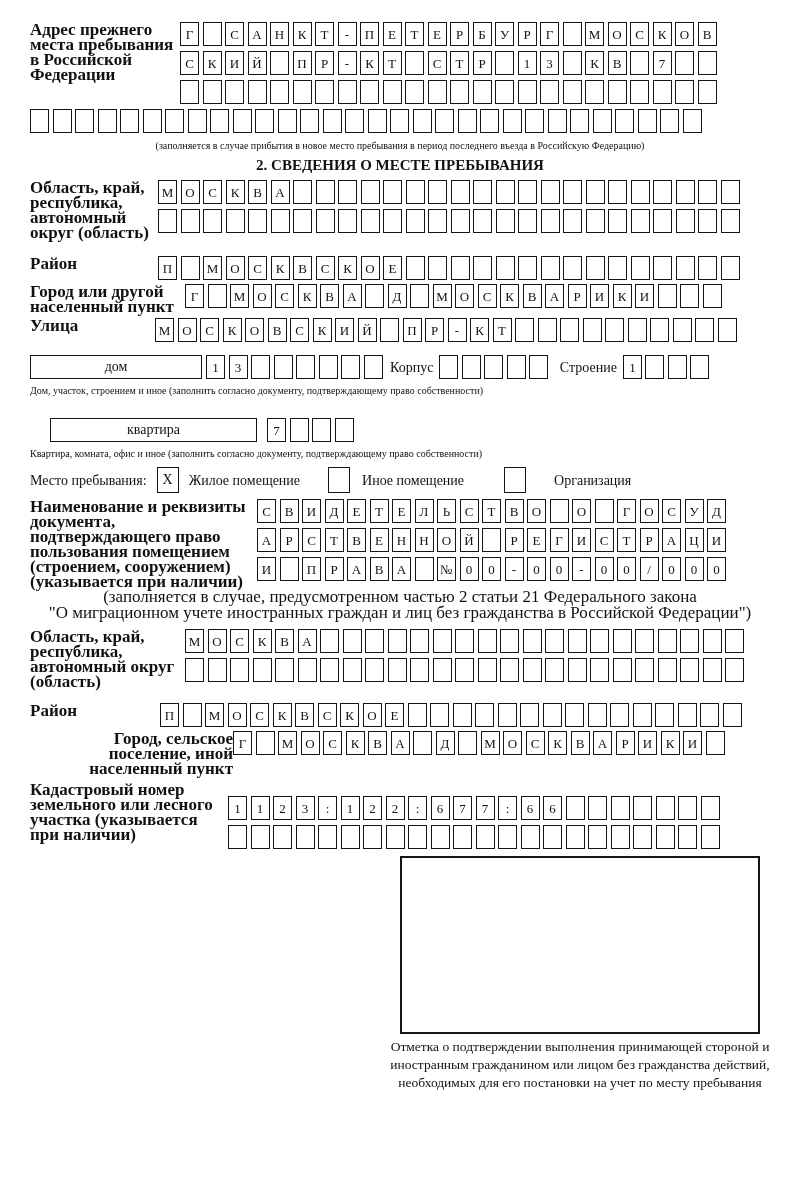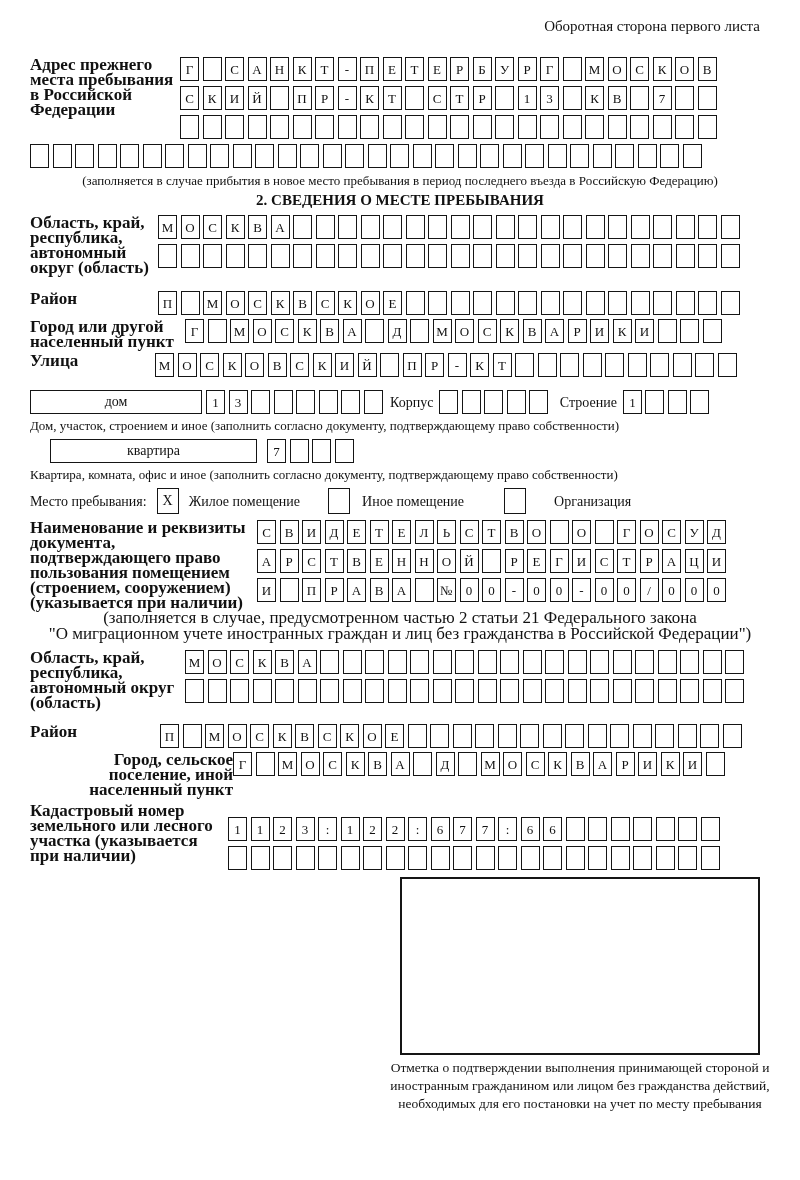--- a/index.html
+++ b/index.html
@@ -39,21 +39,21 @@
     display:flex;align-items:center;justify-content:center;
     font-size:13px;line-height:1;
     font-family:"Liberation Serif", serif;
   }
   .widebox{
     flex:none;
     height:22px;border:1.5px solid #151515;
     display:flex;align-items:center;justify-content:center;
     font-size:14px;
   }
-  .caption{font-size:13px;line-height:15px;}
+  .caption{font-size:10px;line-height:15px;}
   .caption.center{text-align:center;width:740px;}
   .sec-title{
     width:740px;text-align:center;
     font-weight:bold;font-size:15px;
     margin:4px 0 6px 0;
   }
   .fact-title{
     width:740px;text-align:center;
     font-weight:bold;font-size:15px;
     margin:10px 0 6px 0;
@@ -78,21 +78,20 @@
     text-align:center;
     font-size:13.5px;line-height:18px;
   }
   .mb0{margin-bottom:0;}
 </style>
 </head>
 <body>
 
 <div class="page">
 
-  <div class="hdr">Оборотная сторона первого листа</div>
 
   <div class="frow" style="margin-top:22px;">
     <div class="lbl top">Адрес прежнего места пребывания в Российской Федерации</div>
     <div class="rows">
       <div class="cellrow">
           <span class="cell">Г</span>
           <span class="cell"></span>
           <span class="cell">С</span>
           <span class="cell">А</span>
           <span class="cell">Н</span>
@@ -385,21 +384,21 @@
     <div class="inline-lbl" style="margin:0 6px 0 8px;">Строение</div>
     <div class="cellrow mb0">
         <span class="cell">1</span>
         <span class="cell"></span>
         <span class="cell"></span>
         <span class="cell"></span>
       </div>
   </div>
   <div class="caption" style="margin-top:3px;">Дом, участок, строением и иное (заполнить согласно документу, подтверждающему право собственности)</div>
 
-  <div class="frow" style="margin-top:6px;padding-left:20px;">
+  <div class="frow" style="margin-top:20px;padding-left:20px;">
     <div class="widebox" style="width:205px;">квартира</div>
     <div class="cellrow mb0" style="margin-left:10px;">
         <span class="cell">7</span>
         <span class="cell"></span>
         <span class="cell"></span>
         <span class="cell"></span>
       </div>
   </div>
   <div class="caption" style="margin-top:4px;">Квартира, комната, офис и иное (заполнить согласно документу, подтверждающему право собственности)</div>
 

